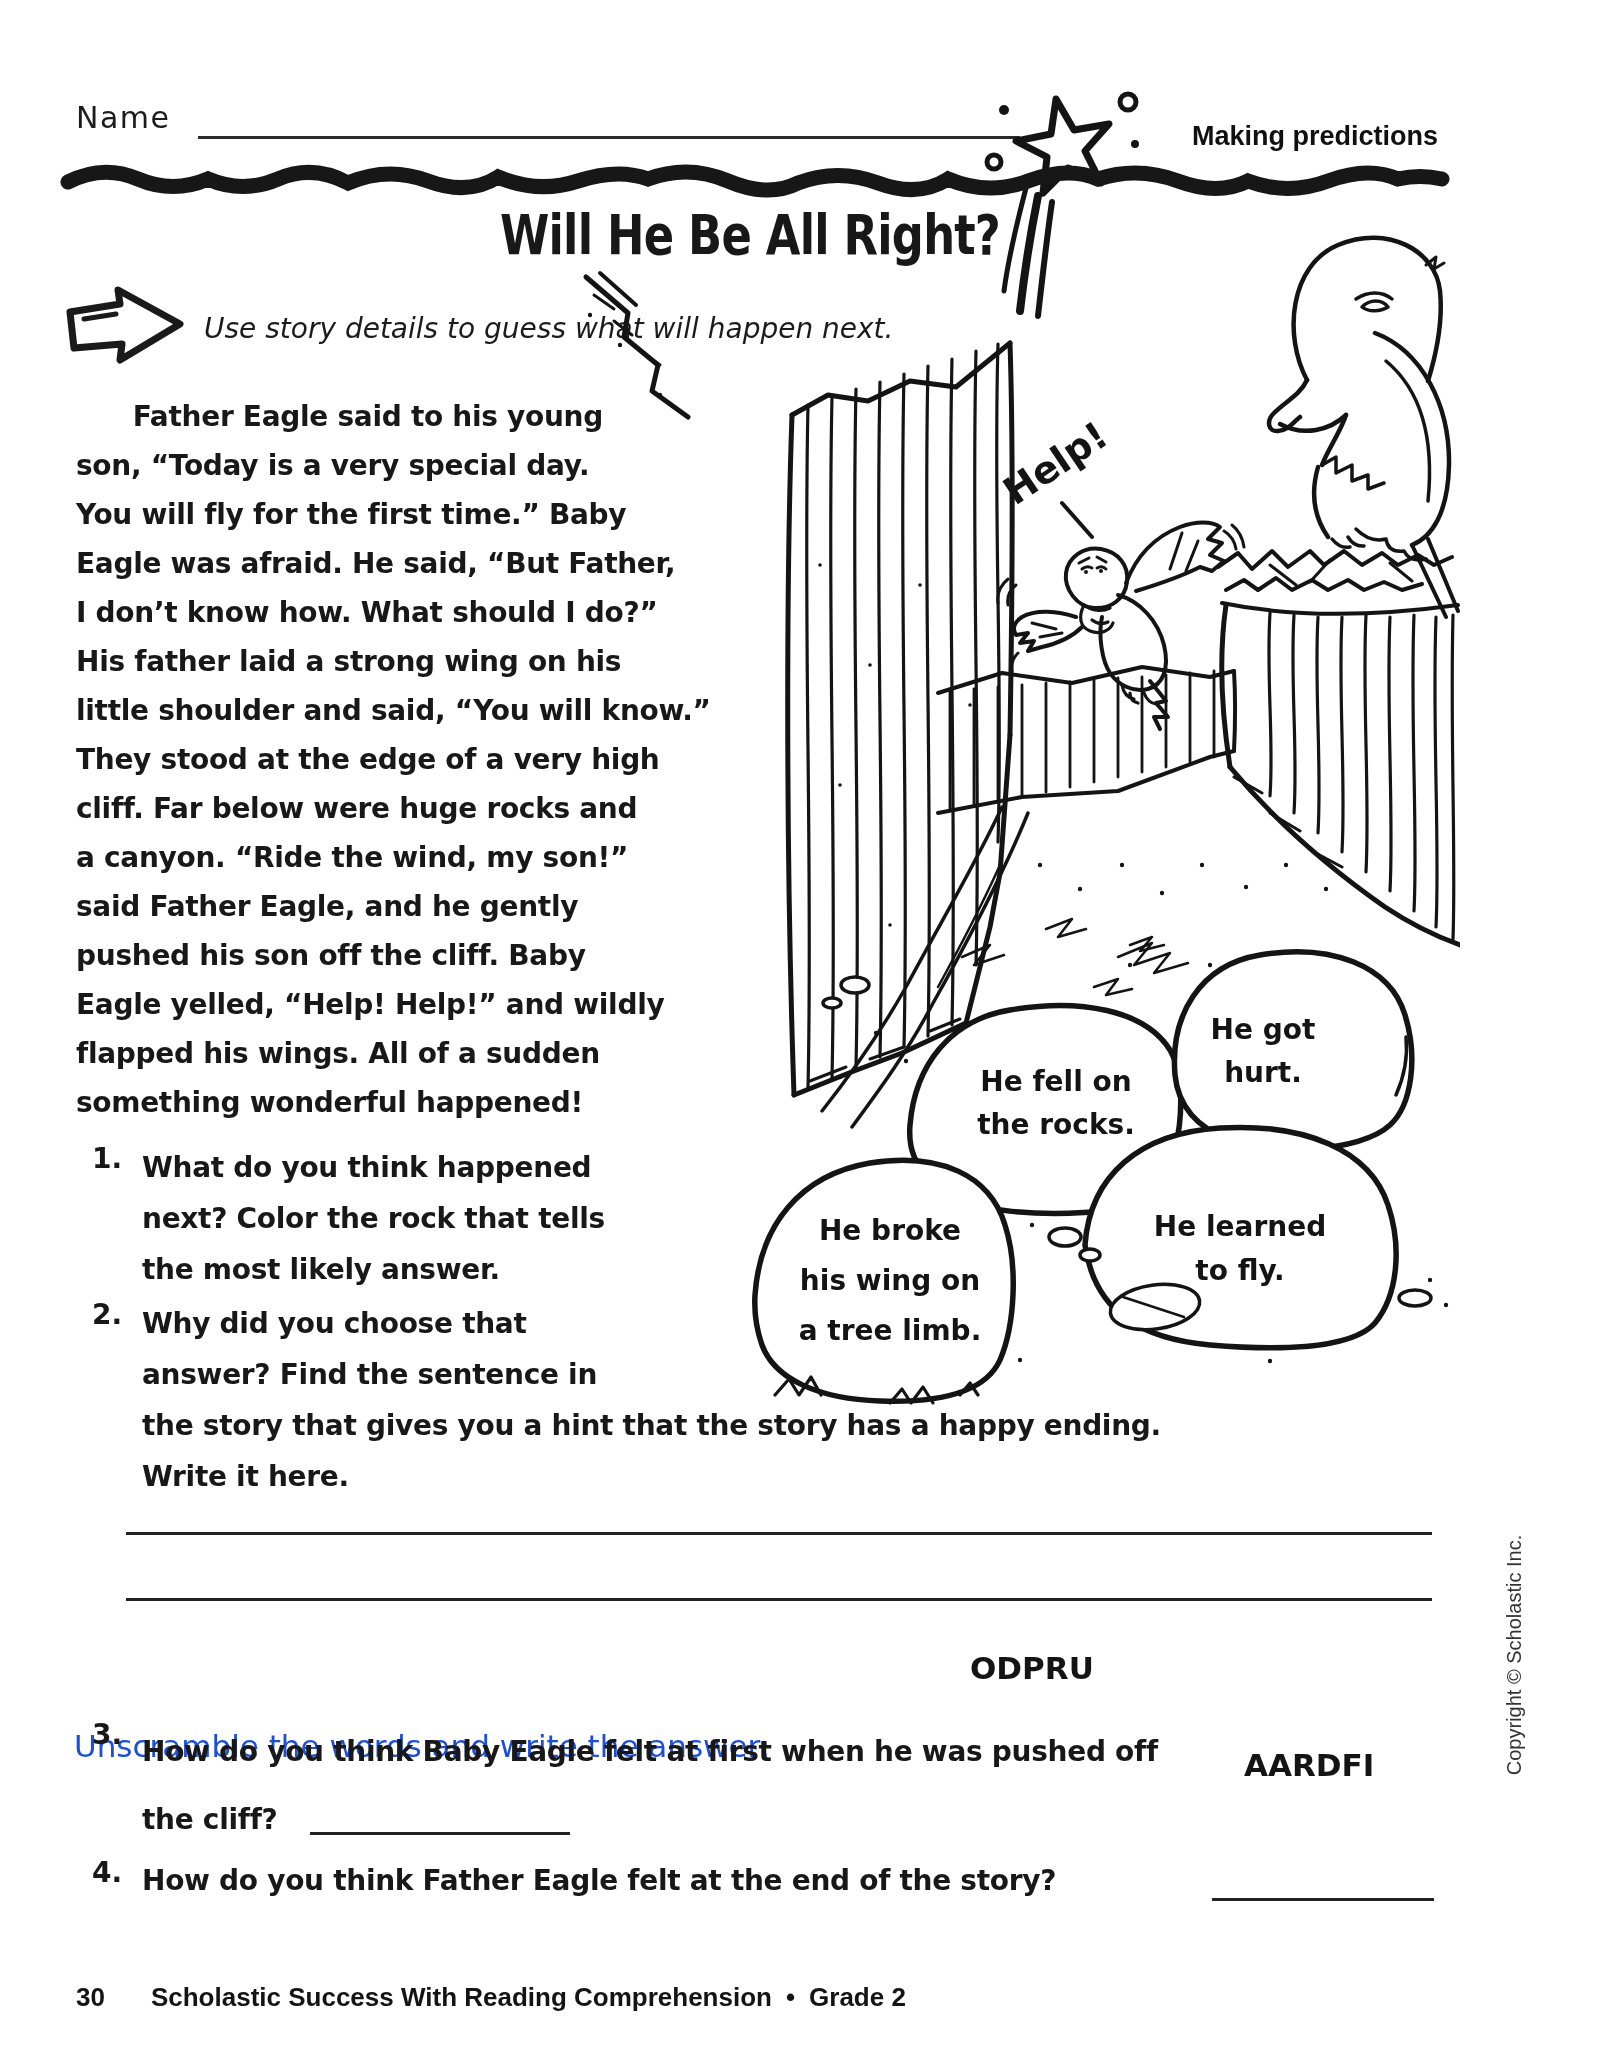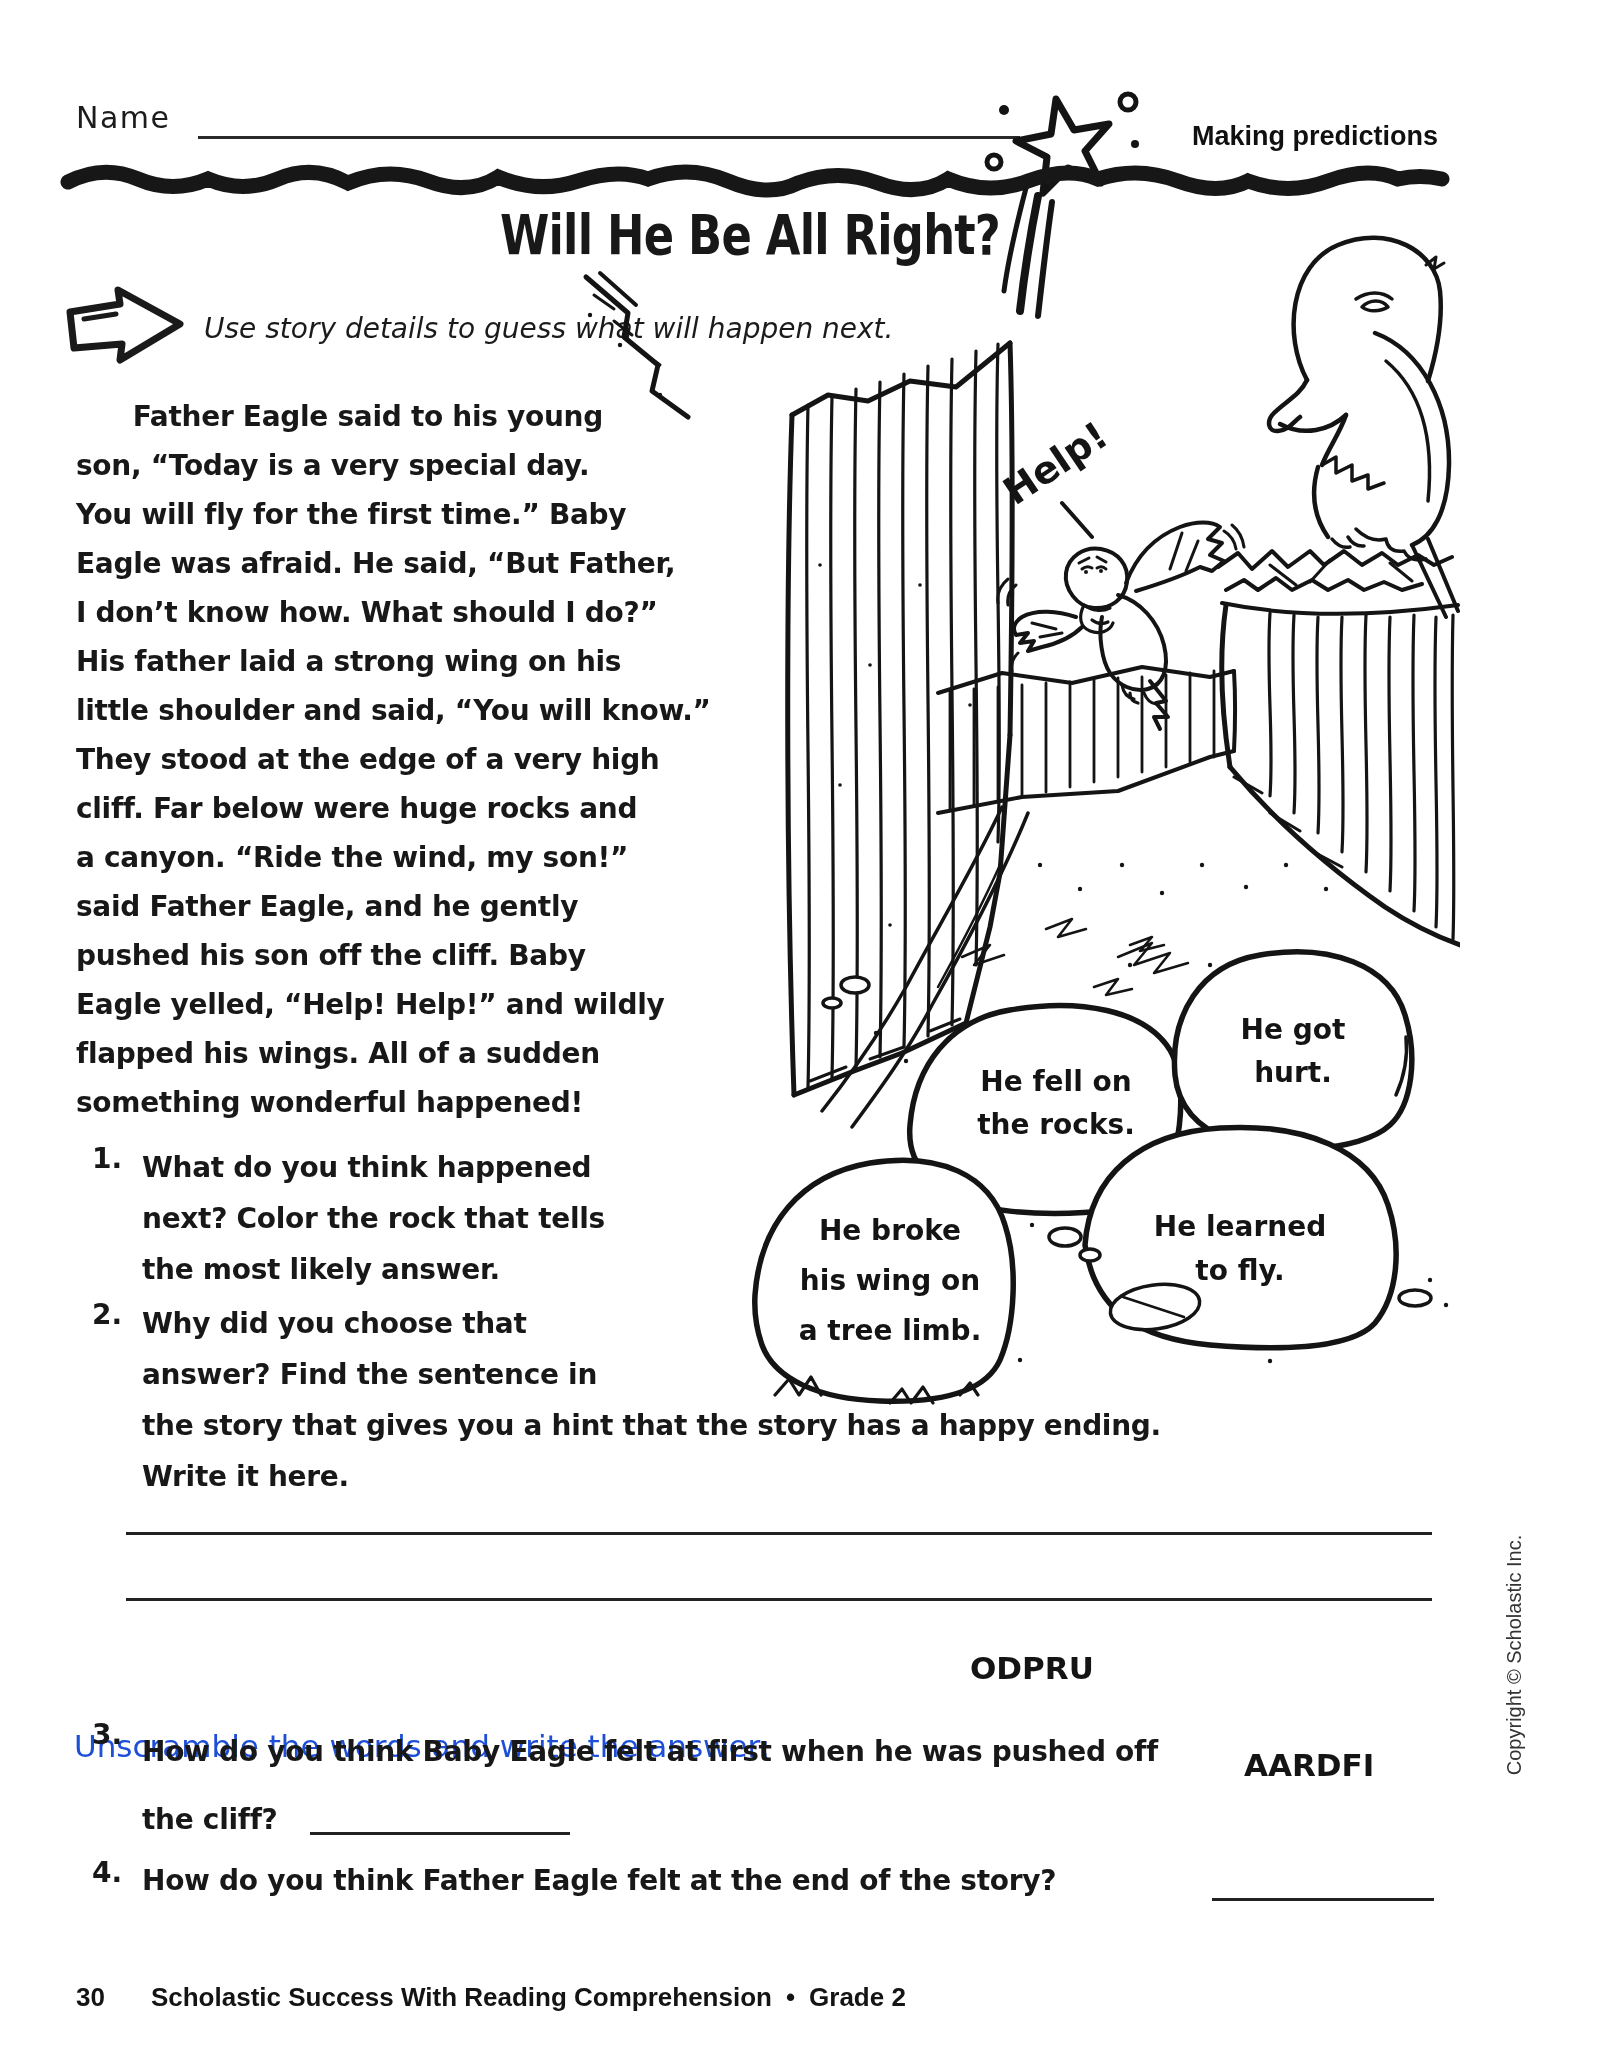--- a/index.html
+++ b/index.html
@@ -40,21 +40,21 @@
   .footer{left:60px;top:1982px;font-family:"Liberation Sans",sans-serif;font-weight:bold;
           font-size:26px;color:#141414;margin-left:16px;}
   .footer .bt{margin-left:46px;}
   .footer .sep{margin:0 14px;}
   
   .copyright{left:1355px;top:1643px;width:320px;height:24px;transform:rotate(-90deg);
              font-family:"Liberation Sans",sans-serif;font-size:20px;color:#333;text-align:center;}
   
   .rock-label{font-size:28px;font-weight:bold;text-align:center;color:#141414;}
   .ra{left:946px;top:1060px;width:220px;line-height:43px;}
-  .rb{left:1183px;top:1008px;width:220px;line-height:43px;}
+  .rb{left:1153px;top:1008px;width:220px;line-height:43px;}
   .rc{left:770px;top:1206px;width:240px;line-height:50px;}
   .rd{left:1120px;top:1205px;width:240px;line-height:44px;}
   .help-label{left:975px;top:440px;width:170px;height:60px;font-size:38px;font-weight:bold;
               transform:rotate(-34deg);color:#141414;text-align:center;}
 </style>
 </head>
 <body>
 
 <div id="page">
 

